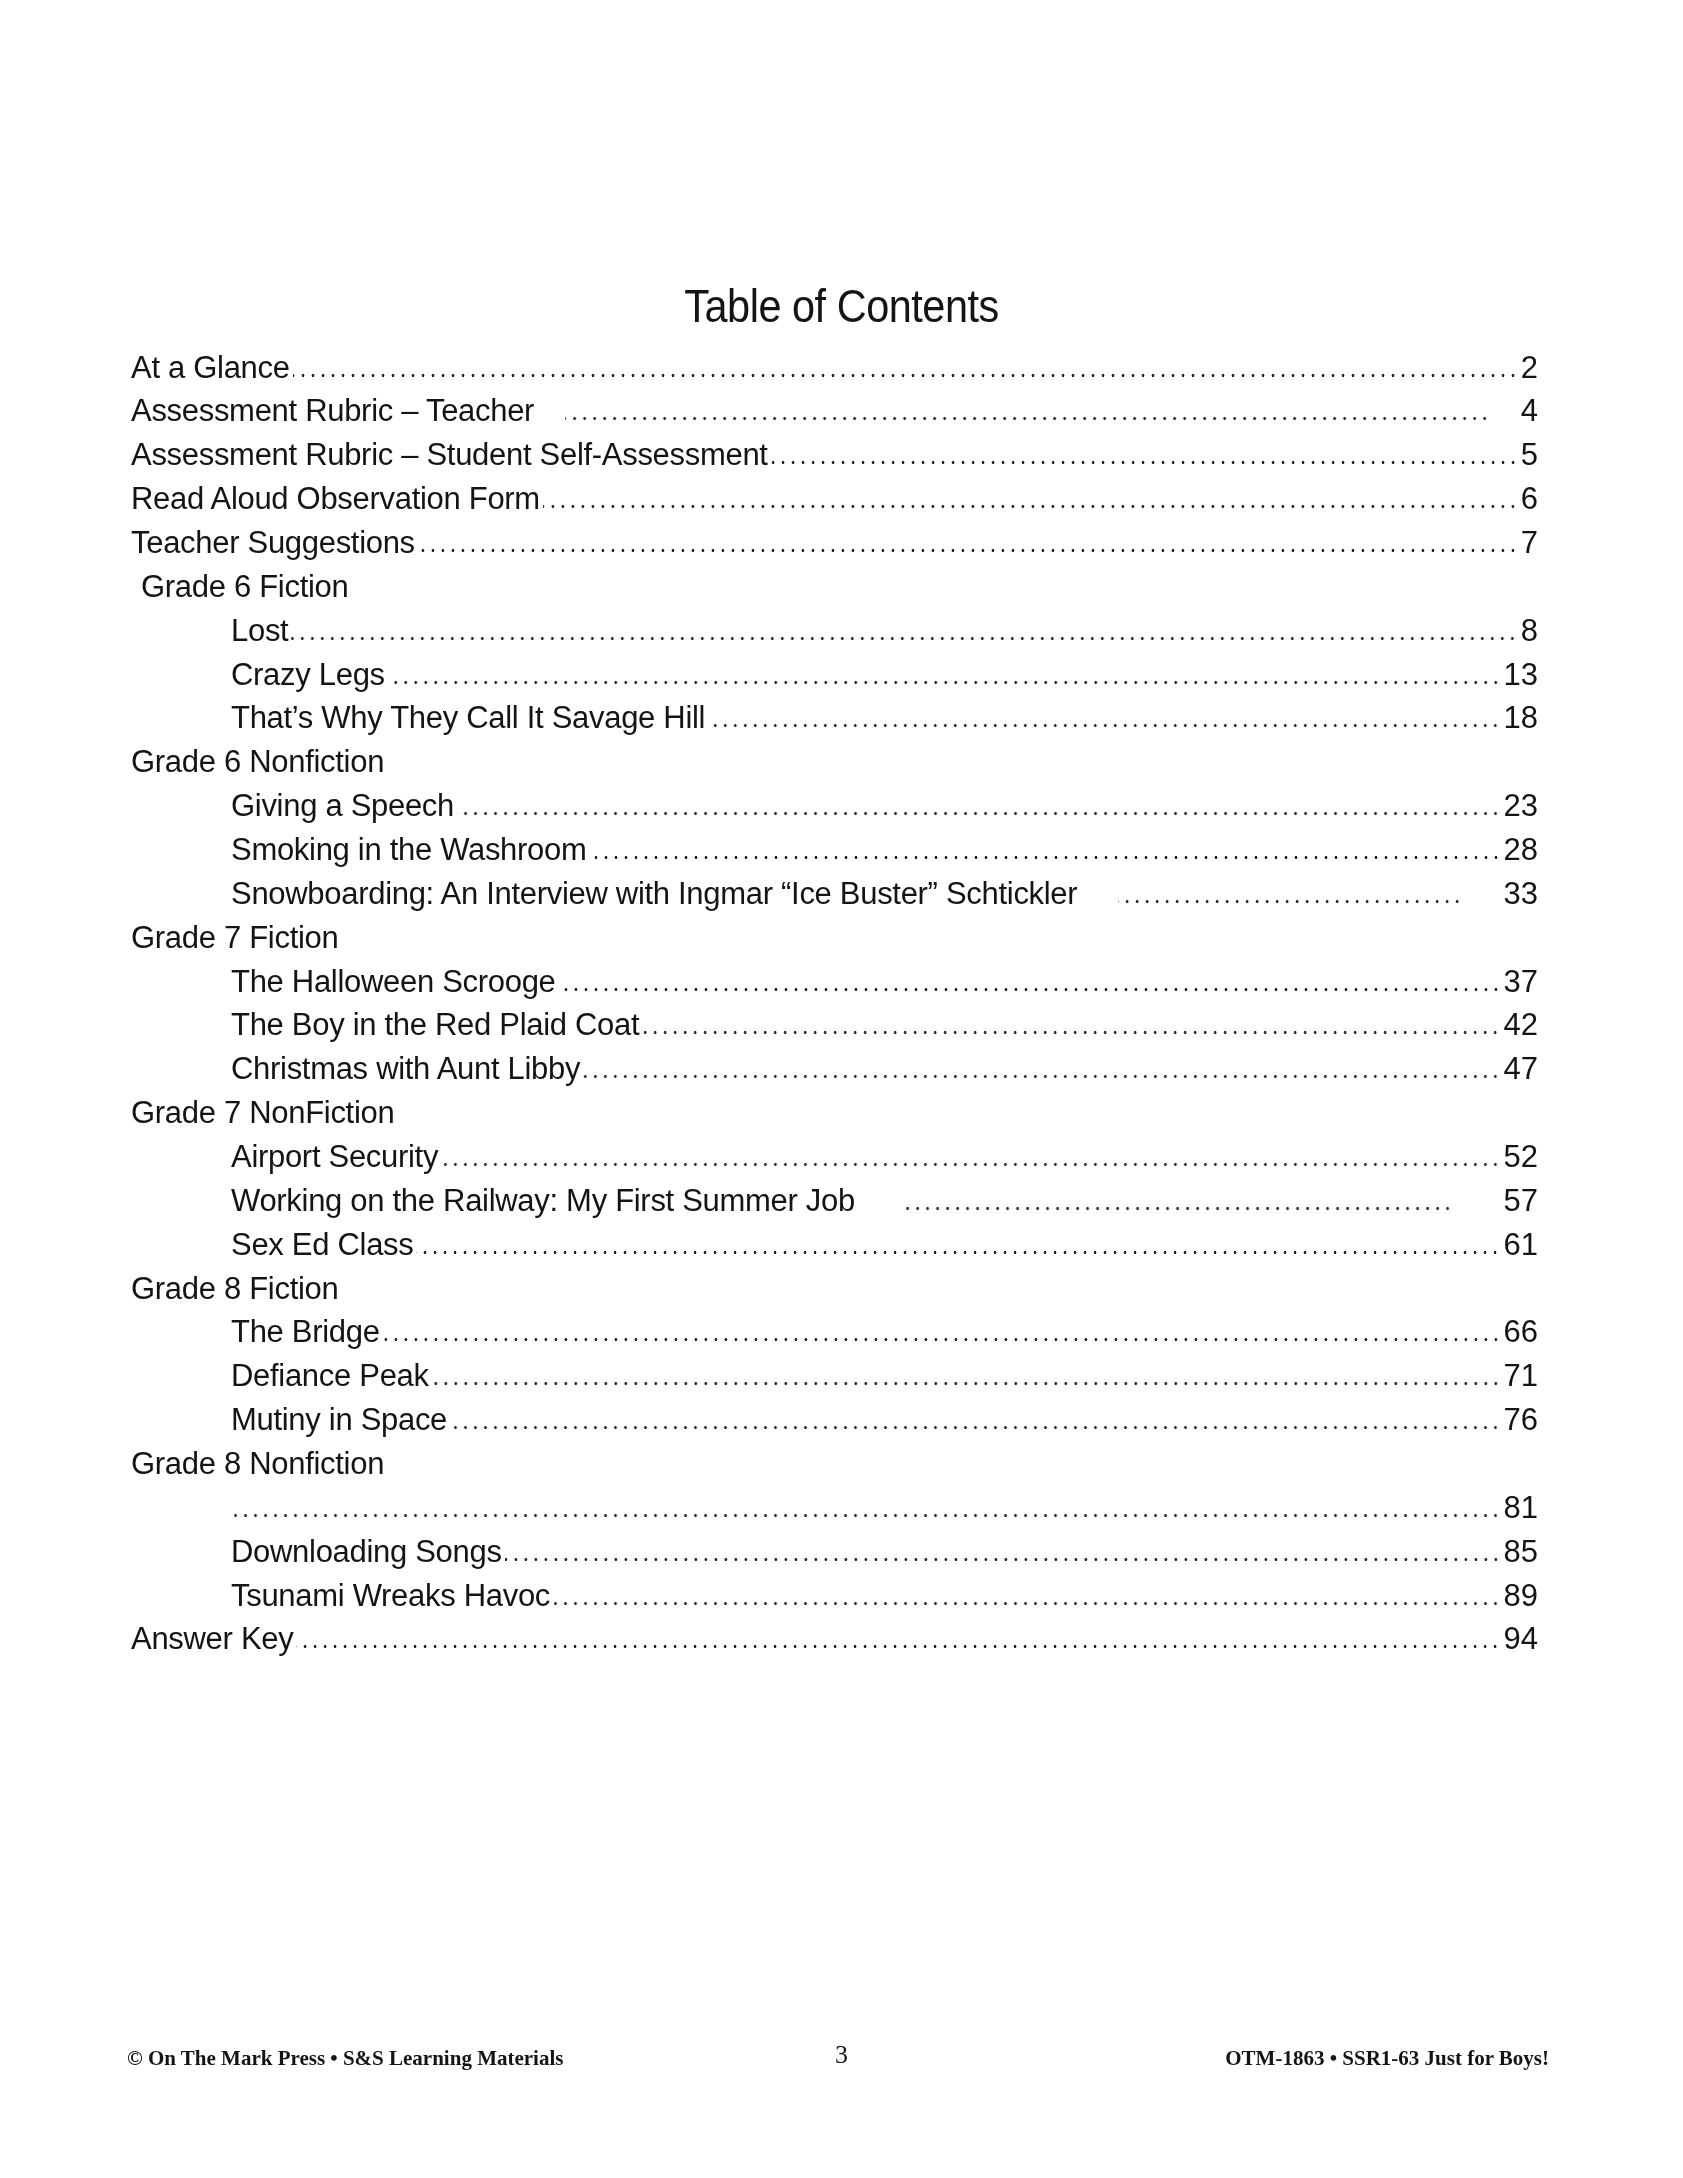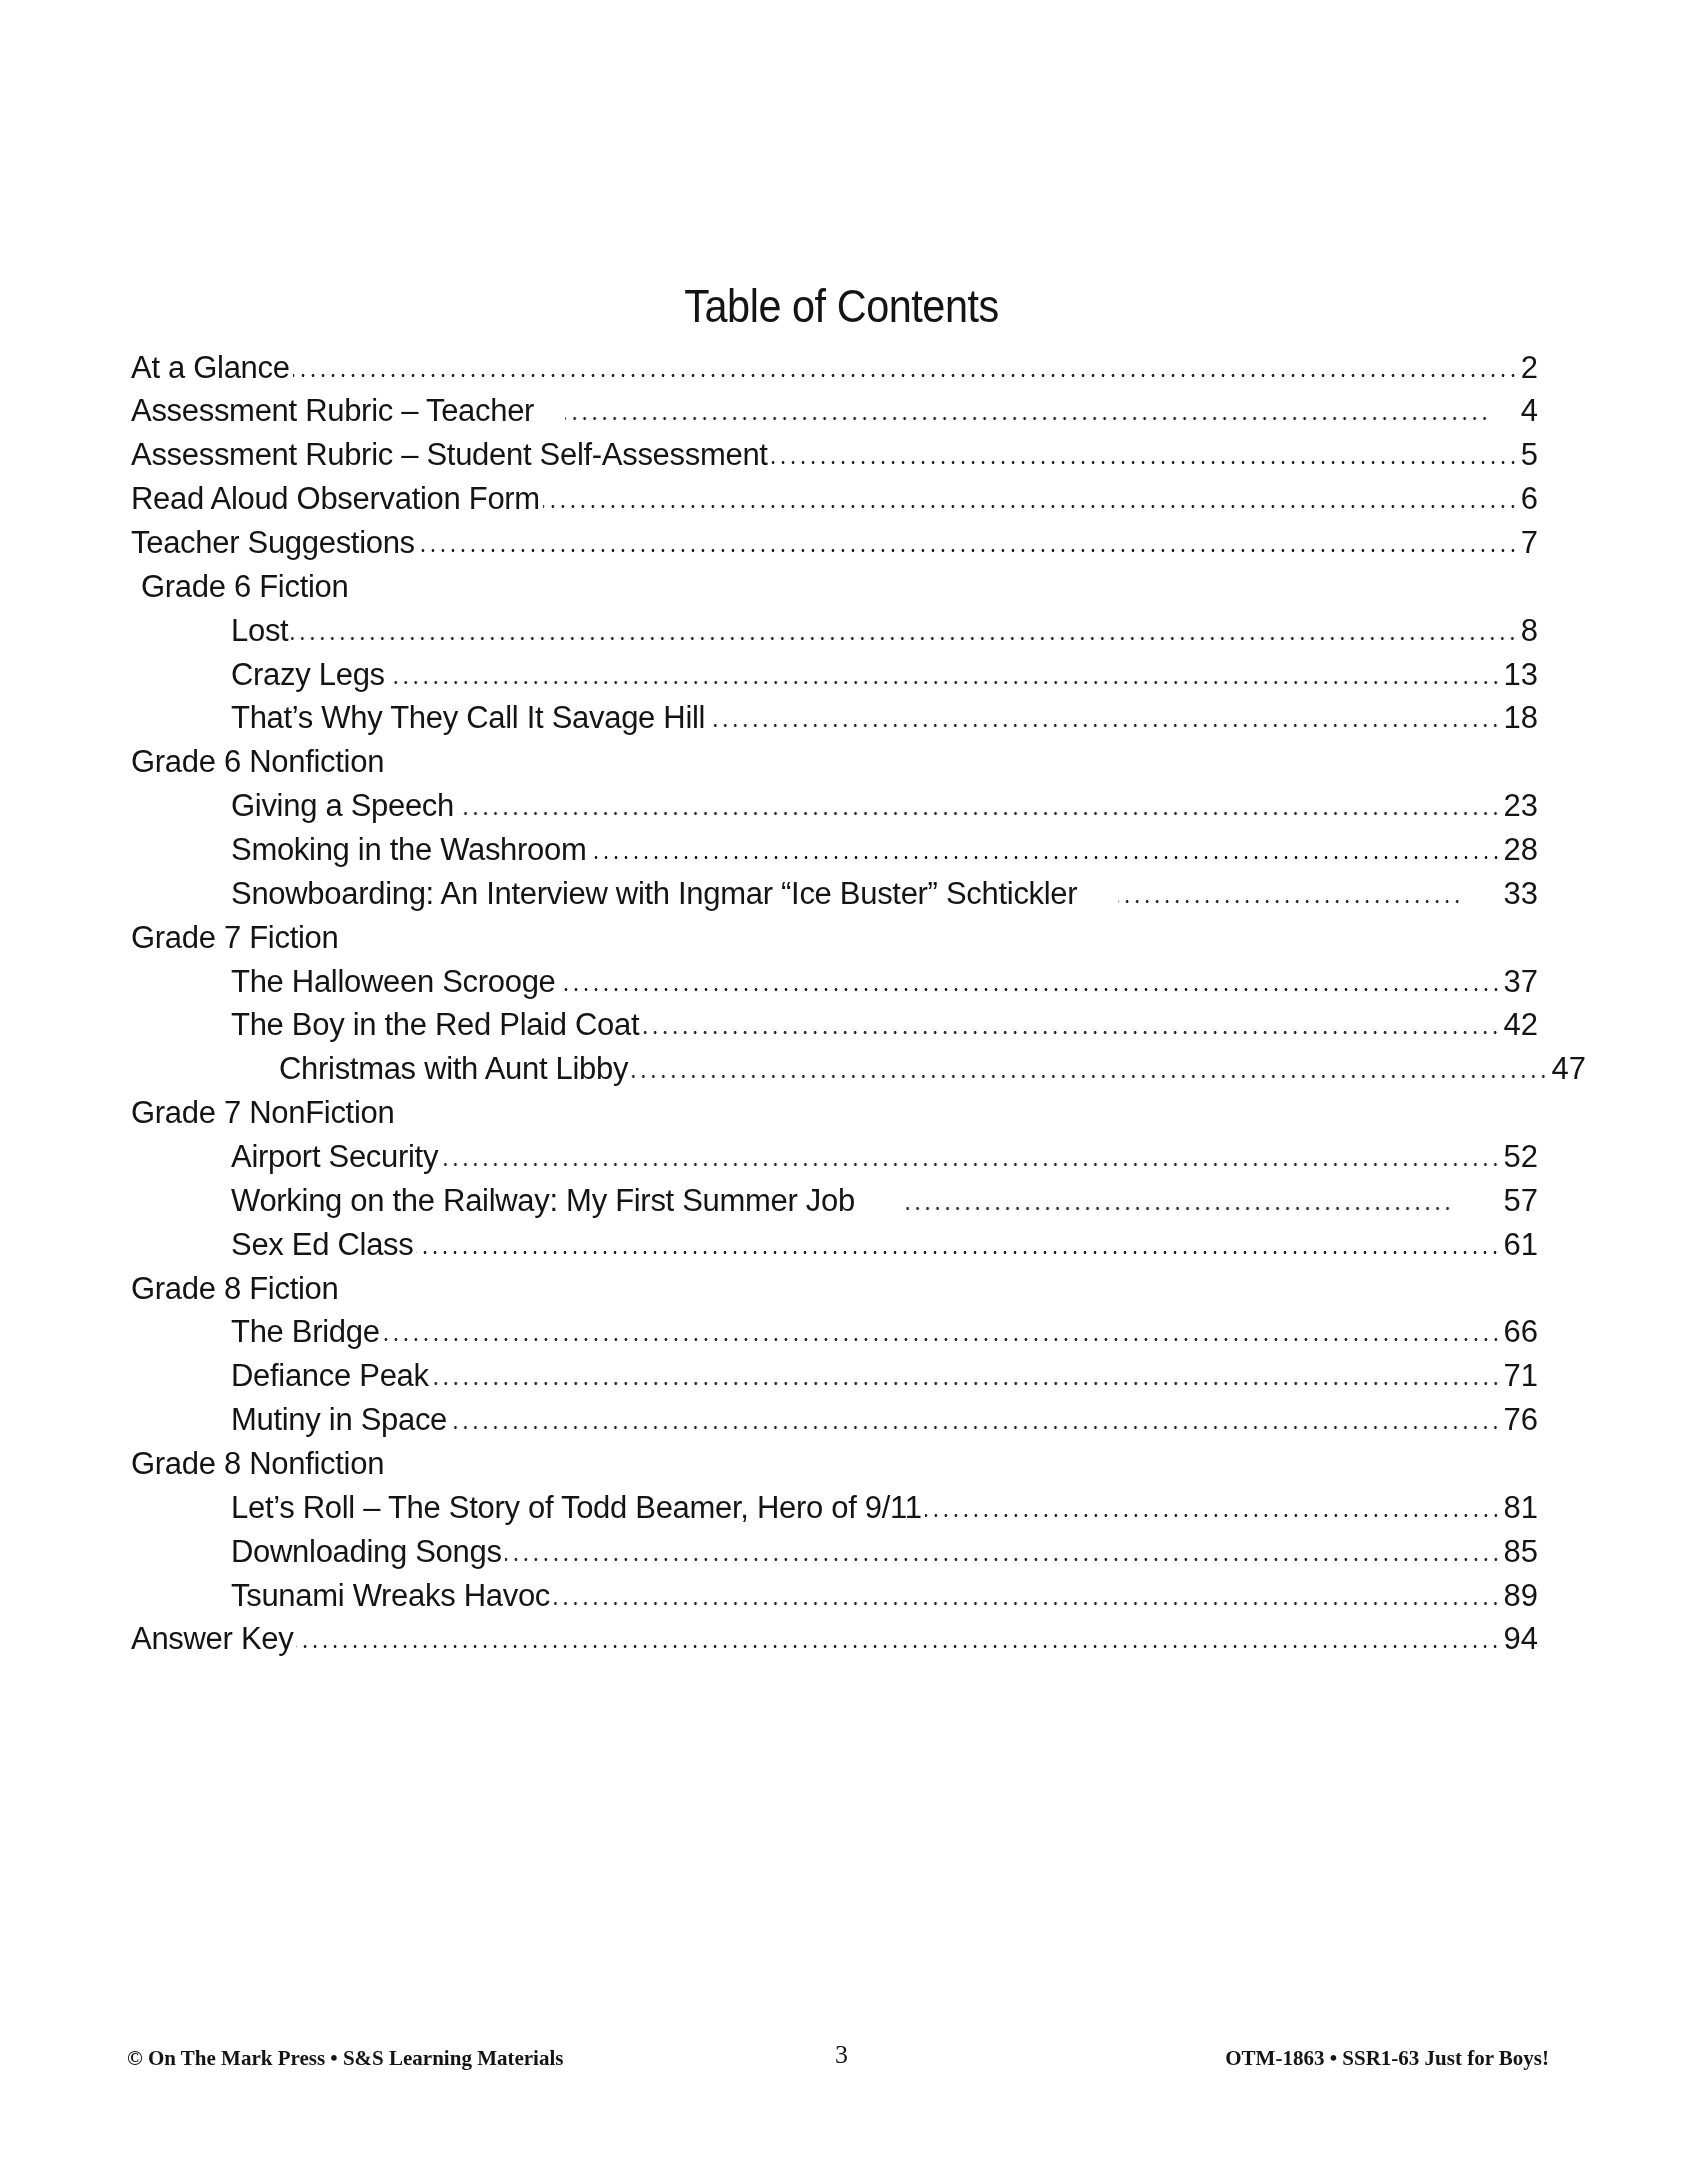--- a/index.html
+++ b/index.html
@@ -188,21 +188,21 @@
     <div class="toc-row sub" style="top: 958px;">
     <span class="label">The Halloween Scrooge</span>
     <span class="leader"></span>
     <span class="page">37</span>
   </div>
     <div class="toc-row sub" style="top: 1001px;">
     <span class="label">The Boy in the Red Plaid Coat</span>
     <span class="leader"></span>
     <span class="page">42</span>
   </div>
-    <div class="toc-row sub" style="top: 1045px; margin-left: 48px;">
+    <div class="toc-row sub" style="top: 1045px;">
     <span class="label">Christmas with Aunt Libby</span>
     <span class="leader"></span>
     <span class="page">47</span>
   </div>
     <div class="toc-row heading" style="top: 1089px;">
     <span class="label">Grade 7 NonFiction</span>
 
     <span class="page"></span>
   </div>
     <div class="toc-row sub" style="top: 1133px;">
@@ -239,21 +239,20 @@
     <span class="label">Mutiny in Space</span>
     <span class="leader"></span>
     <span class="page">76</span>
   </div>
     <div class="toc-row heading" style="top: 1440px;">
     <span class="label">Grade 8 Nonfiction</span>
 
     <span class="page"></span>
   </div>
     <div class="toc-row sub" style="top: 1484px;">
-    <span class="label">Let’s Roll – The Story of Todd Beamer, Hero of 9/11</span>
     <span class="leader"></span>
     <span class="page">81</span>
   </div>
     <div class="toc-row sub" style="top: 1528px;">
     <span class="label">Downloading Songs</span>
     <span class="leader"></span>
     <span class="page">85</span>
   </div>
     <div class="toc-row sub" style="top: 1572px;">
     <span class="label">Tsunami Wreaks Havoc</span>

